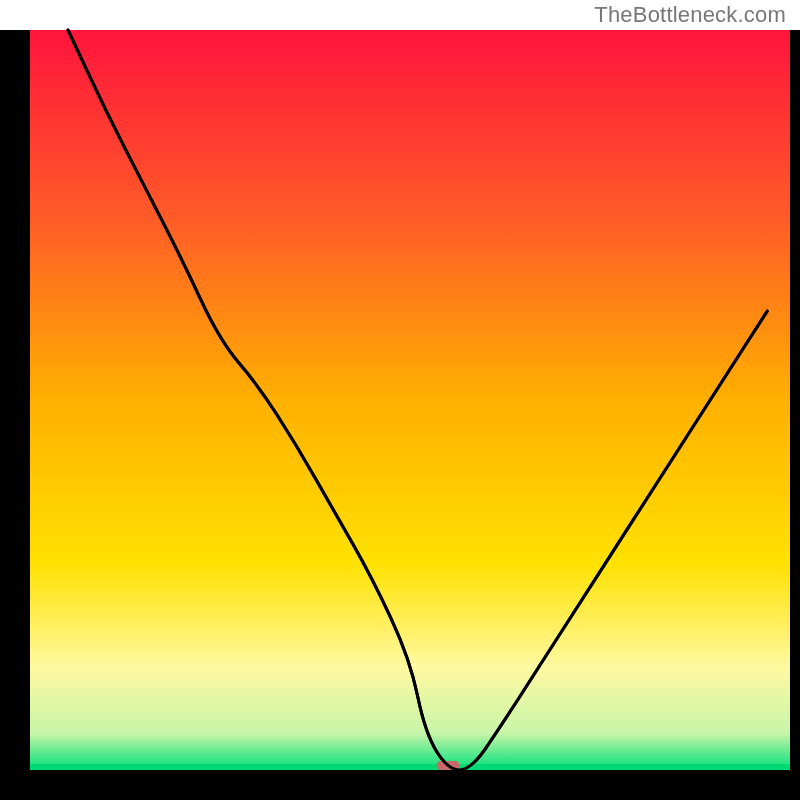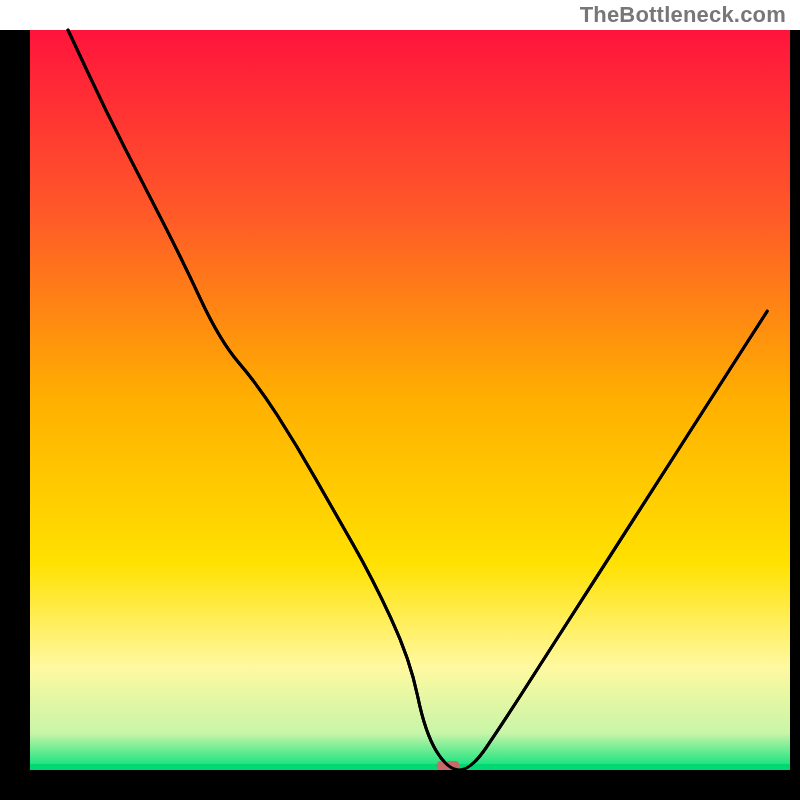--- a/index.html
+++ b/index.html
@@ -1,18 +1,18 @@
 <!DOCTYPE html>
 <html><head>
 <meta charset="utf-8">
 <style>
 body{margin:0;background:#fff;font-family:Arial,sans-serif}
 .stage{position:relative;width:800px;height:800px}
 svg{display:block}
-.watermark{position:absolute;top:2px;right:14px;font-size:22px;color:#777;font-weight:700;letter-spacing:.2px}
+.watermark{position:absolute;top:2px;right:14px;font-size:22px;color:#777;font-weight:400;letter-spacing:.2px}
 </style>
 </head>
 <body>
 
 <div class="stage">
   <div class="watermark">TheBottleneck.com</div>
   <svg id="chart" width="800" height="800" viewBox="0 0 800 800">
       <defs>
         <linearGradient id="bg" x1="0" y1="0" x2="0" y2="1">
           <stop offset="0%" stop-color="#ff143c"></stop>

